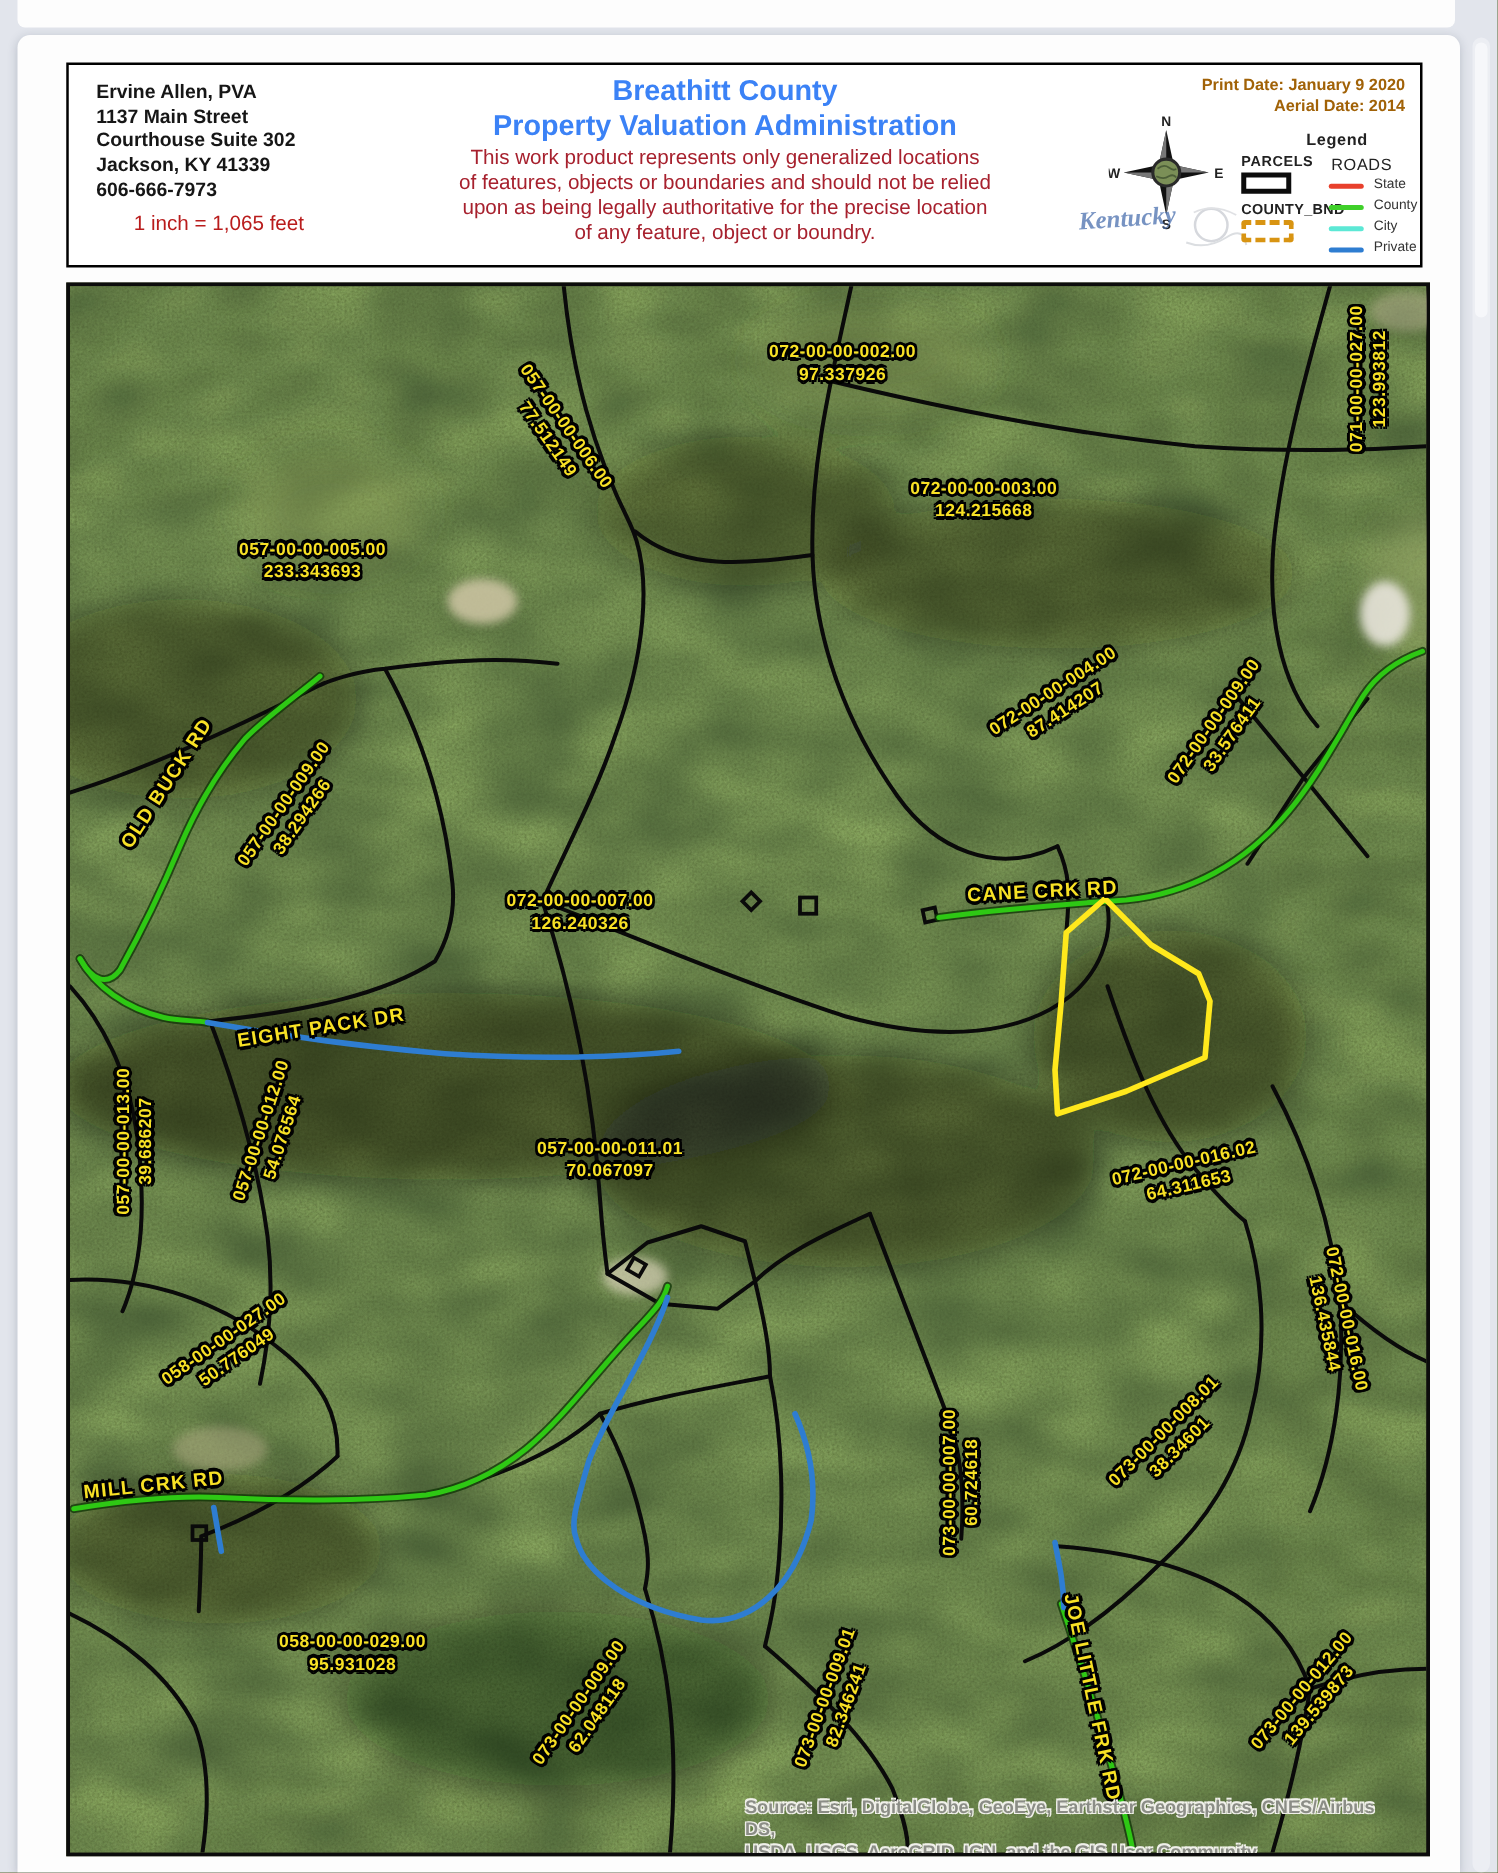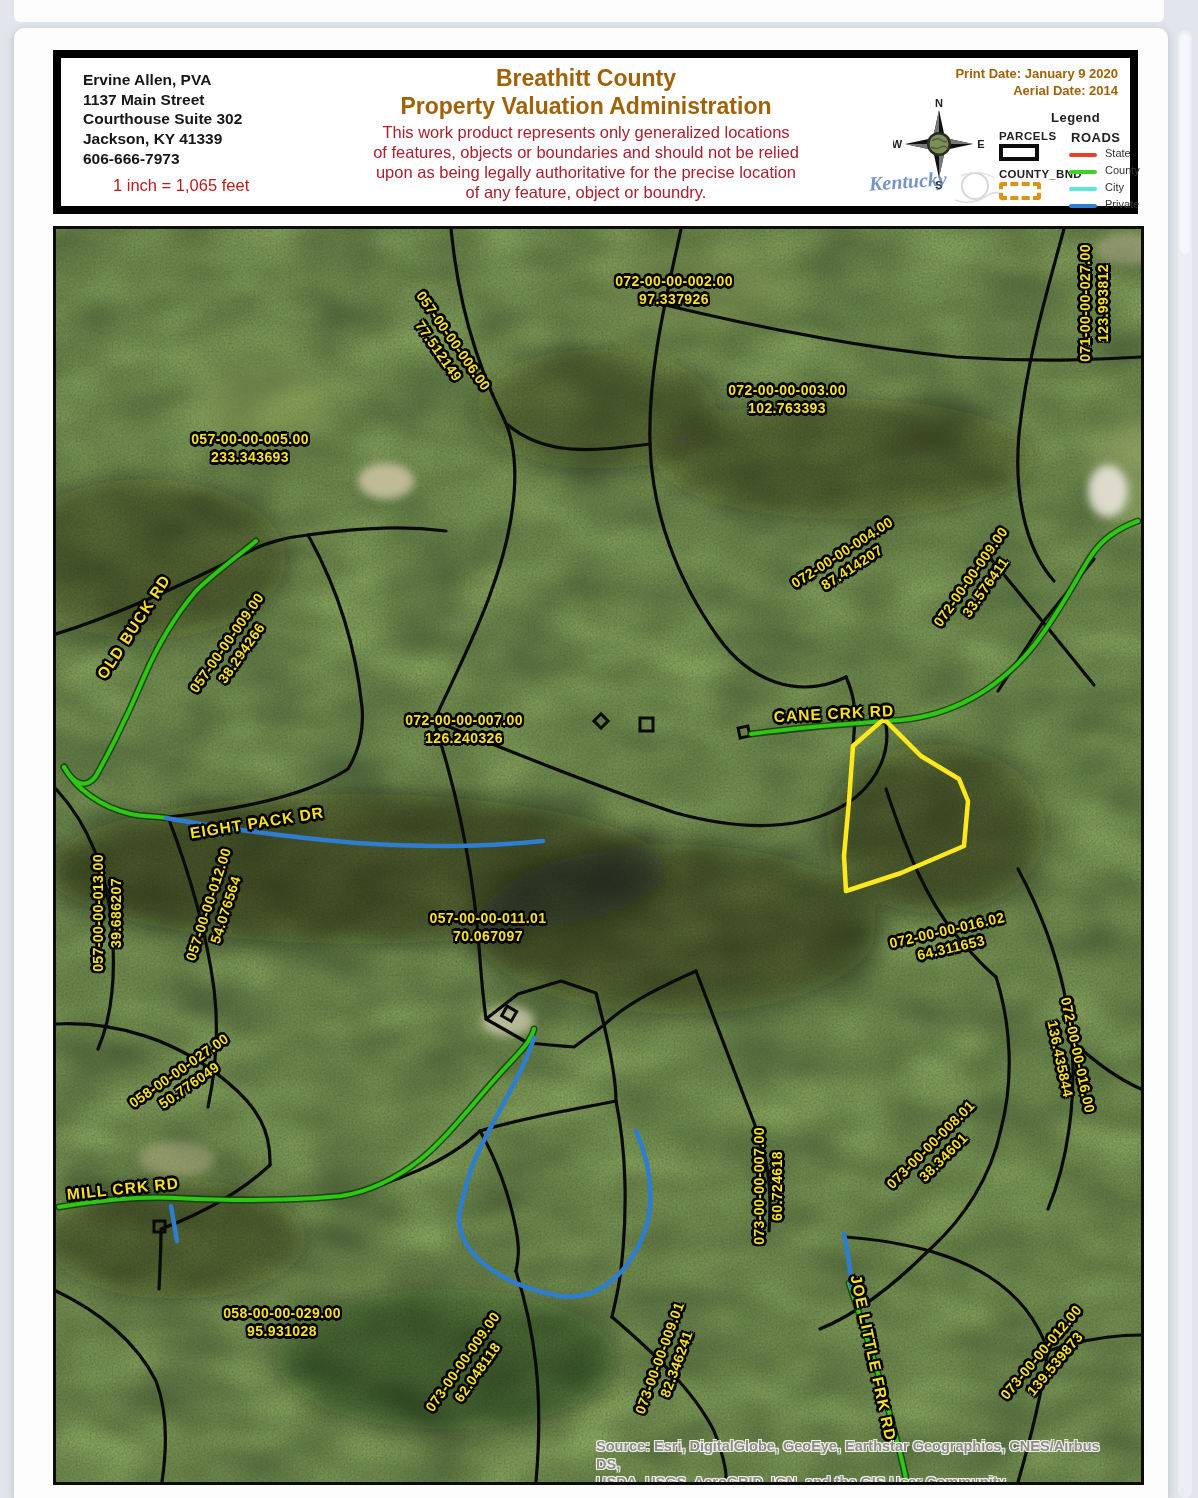--- a/index.html
+++ b/index.html
@@ -13,35 +13,35 @@
     position:absolute;left:14px;top:28px;width:1154px;height:1470px;
     background:#fdfdfd;border-radius:10px 10px 0 0;
     box-shadow:0 2px 8px rgba(60,70,90,.25);
   }
   .scroll-track{position:absolute;right:6px;top:30px;width:14px;height:1468px;background:#eceef3;border-radius:7px;}
   .scroll-thumb{position:absolute;left:2px;top:4px;width:10px;height:220px;background:#f6f7fa;border-radius:5px;}
 
   
   .header-box{
     position:absolute;left:39px;top:22px;width:1085px;height:164px;
-    background:#fff;border:8px solid #000000;box-sizing:border-box;
+    background:#fff;border:2px solid #000000;box-sizing:border-box;
   }
   .office{position:absolute;left:22px;top:12px;font-size:15.5px;font-weight:bold;color:#161616;line-height:1.27;}
   .scale-note{position:absolute;left:52px;top:118px;font-size:16.5px;font-weight:normal;color:#b91c1c;}
   .title-block{position:absolute;left:255px;top:6px;width:540px;text-align:center;}
-  .title-line{font-size:23px;font-weight:bold;color:#a16207;line-height:1.22;}
+  .title-line{font-size:23px;font-weight:bold;color:#3b82f6;line-height:1.22;}
   .disclaimer{font-size:16.5px;font-weight:normal;color:#a7212e;line-height:1.22;margin-top:2px;}
   .dates-block{position:absolute;right:12px;top:8px;text-align:right;font-size:13px;font-weight:bold;color:#a16207;line-height:1.3;}
   .legend{position:absolute;left:930px;top:52px;width:210px;font-size:11.5px;color:#222;}
   .legend-title{position:absolute;left:60px;top:0;font-size:13px;font-weight:bold;letter-spacing:.5px;}
   .legend-parcels-label{position:absolute;left:8px;top:20px;font-weight:bold;letter-spacing:.5px;}
   .legend-parcels-swatch{position:absolute;left:8px;top:34px;width:40px;height:17px;border:4px solid #0c0c0c;background:#fff;box-sizing:border-box;}
   .legend-county-label{position:absolute;left:8px;top:58px;font-weight:bold;letter-spacing:.3px;text-align:right;}
   .legend-county-swatch{position:absolute;left:8px;top:72px;width:42px;height:18px;border:4px dashed #d89412;background:#fff;box-sizing:border-box;border-radius:3px;}
-  .legend-roads-label{position:absolute;left:80px;top:20px;font-weight:bold;font-size:13px;letter-spacing:.5px;}
+  .legend-roads-label{position:absolute;left:80px;top:20px;font-weight:normal;font-size:13px;letter-spacing:.5px;}
   .legend-road-row{position:absolute;left:78px;height:14px;}
   .legend-road-line{position:absolute;left:0;top:5px;width:28px;height:4px;border-radius:2px;}
   .legend-road-name{position:absolute;left:36px;top:-1px;font-size:11px;color:#333;}
   .compass{position:absolute;left:832px;top:40px;width:92px;height:92px;}
   .compass text{font-size:11px;font-weight:bold;fill:#222;font-family:"Liberation Sans",sans-serif;}
   .ky-logo{position:absolute;left:808px;top:112px;font-family:"Liberation Serif",serif;font-style:italic;font-weight:bold;font-size:20px;color:#4a6fae;opacity:.75;transform:rotate(-4deg);}
   .ky-swirl{position:absolute;left:890px;top:108px;width:54px;height:44px;opacity:.4;}
 
   
   .map-box{
@@ -281,21 +281,21 @@
         <div class="plabel" style="left: 618px; top: 61px; transform: translate(-50%, -50%) rotate(0deg);">
           <div>072-00-00-002.00</div>
           <div>97.337926</div>
         </div>
         <div class="plabel" style="left: 1038px; top: 74px; transform: translate(-50%, -50%) rotate(-90deg);">
           <div>071-00-00-027.00</div>
           <div>123.993812</div>
         </div>
         <div class="plabel" style="left: 731px; top: 170px; transform: translate(-50%, -50%) rotate(0deg);">
           <div>072-00-00-003.00</div>
-          <div>102.763393</div>
+          <div>124.215668</div>
         </div>
         <div class="plabel" style="left: 194px; top: 219px; transform: translate(-50%, -50%) rotate(0deg);">
           <div>057-00-00-005.00</div>
           <div>233.343693</div>
         </div>
         <div class="plabel" style="left: 791px; top: 331px; transform: translate(-50%, -50%) rotate(-33deg);">
           <div>072-00-00-004.00</div>
           <div>87.414207</div>
         </div>
         <div class="plabel" style="left: 922px; top: 353px; transform: translate(-50%, -50%) rotate(-55deg);">

